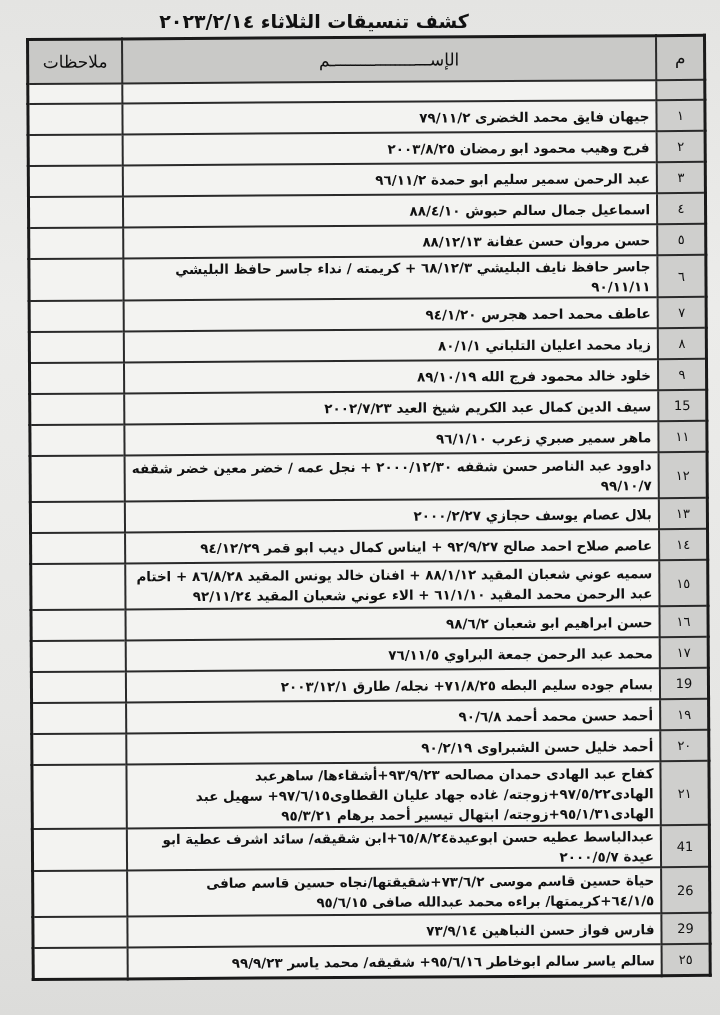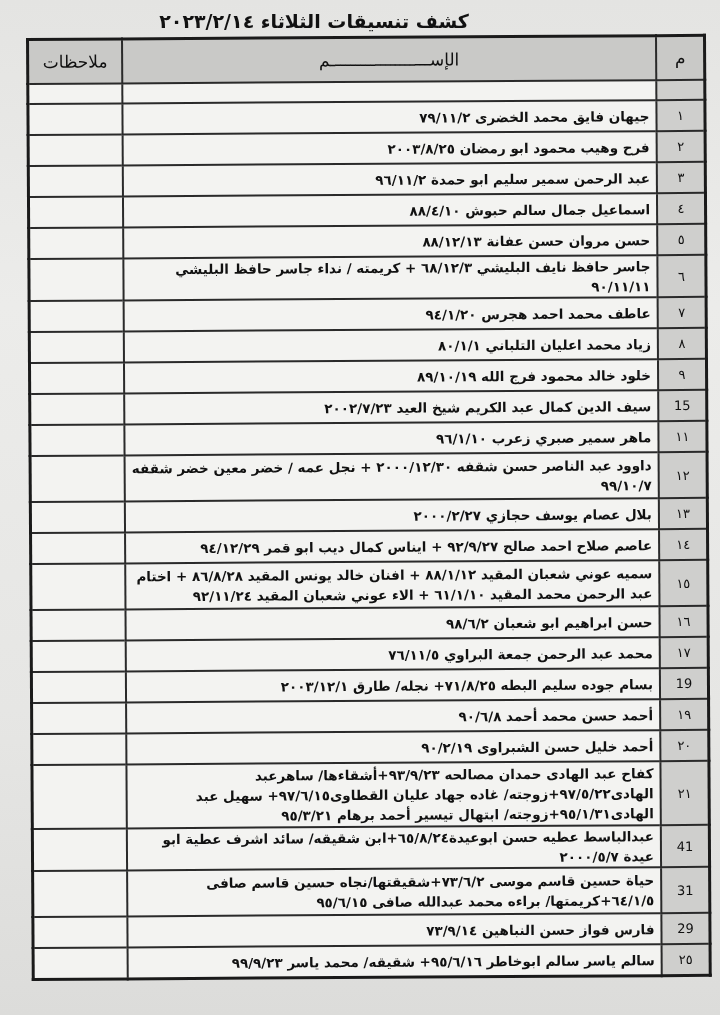--- a/index.html
+++ b/index.html
@@ -172,21 +172,21 @@
     <td class="num">٢١</td>
     <td class="name">كفاح عبد الهادى حمدان مصالحه ٩٣/٩/٢٣+أشقاءها/ ساهرعبد الهادى٩٧/٥/٢٢+زوجته/ غاده جهاد عليان القطاوى٩٧/٦/١٥+ سهيل عبد الهادى٩٥/١/٣١+زوجته/ ابتهال تيسير أحمد برهام ٩٥/٣/٢١</td>
     <td class="notes"></td>
   </tr>
         <tr>
     <td class="num">41</td>
     <td class="name">عبدالباسط عطيه حسن ابوعيدة٦٥/٨/٢٤+ابن شقيقه/ سائد اشرف عطية ابو عيدة ٢٠٠٠/٥/٧</td>
     <td class="notes"></td>
   </tr>
         <tr class="tall">
-    <td class="num">31</td>
+    <td class="num">26</td>
     <td class="name">حياة حسين قاسم موسى ٧٣/٦/٢+شقيقتها/نجاه حسين قاسم صافى ٦٤/١/٥+كريمتها/ براءه محمد عبدالله صافى ٩٥/٦/١٥</td>
     <td class="notes"></td>
   </tr>
         <tr>
     <td class="num">29</td>
     <td class="name">فارس فواز حسن النباهين ٧٣/٩/١٤</td>
     <td class="notes"></td>
   </tr>
         <tr>
     <td class="num">٢٥</td>

